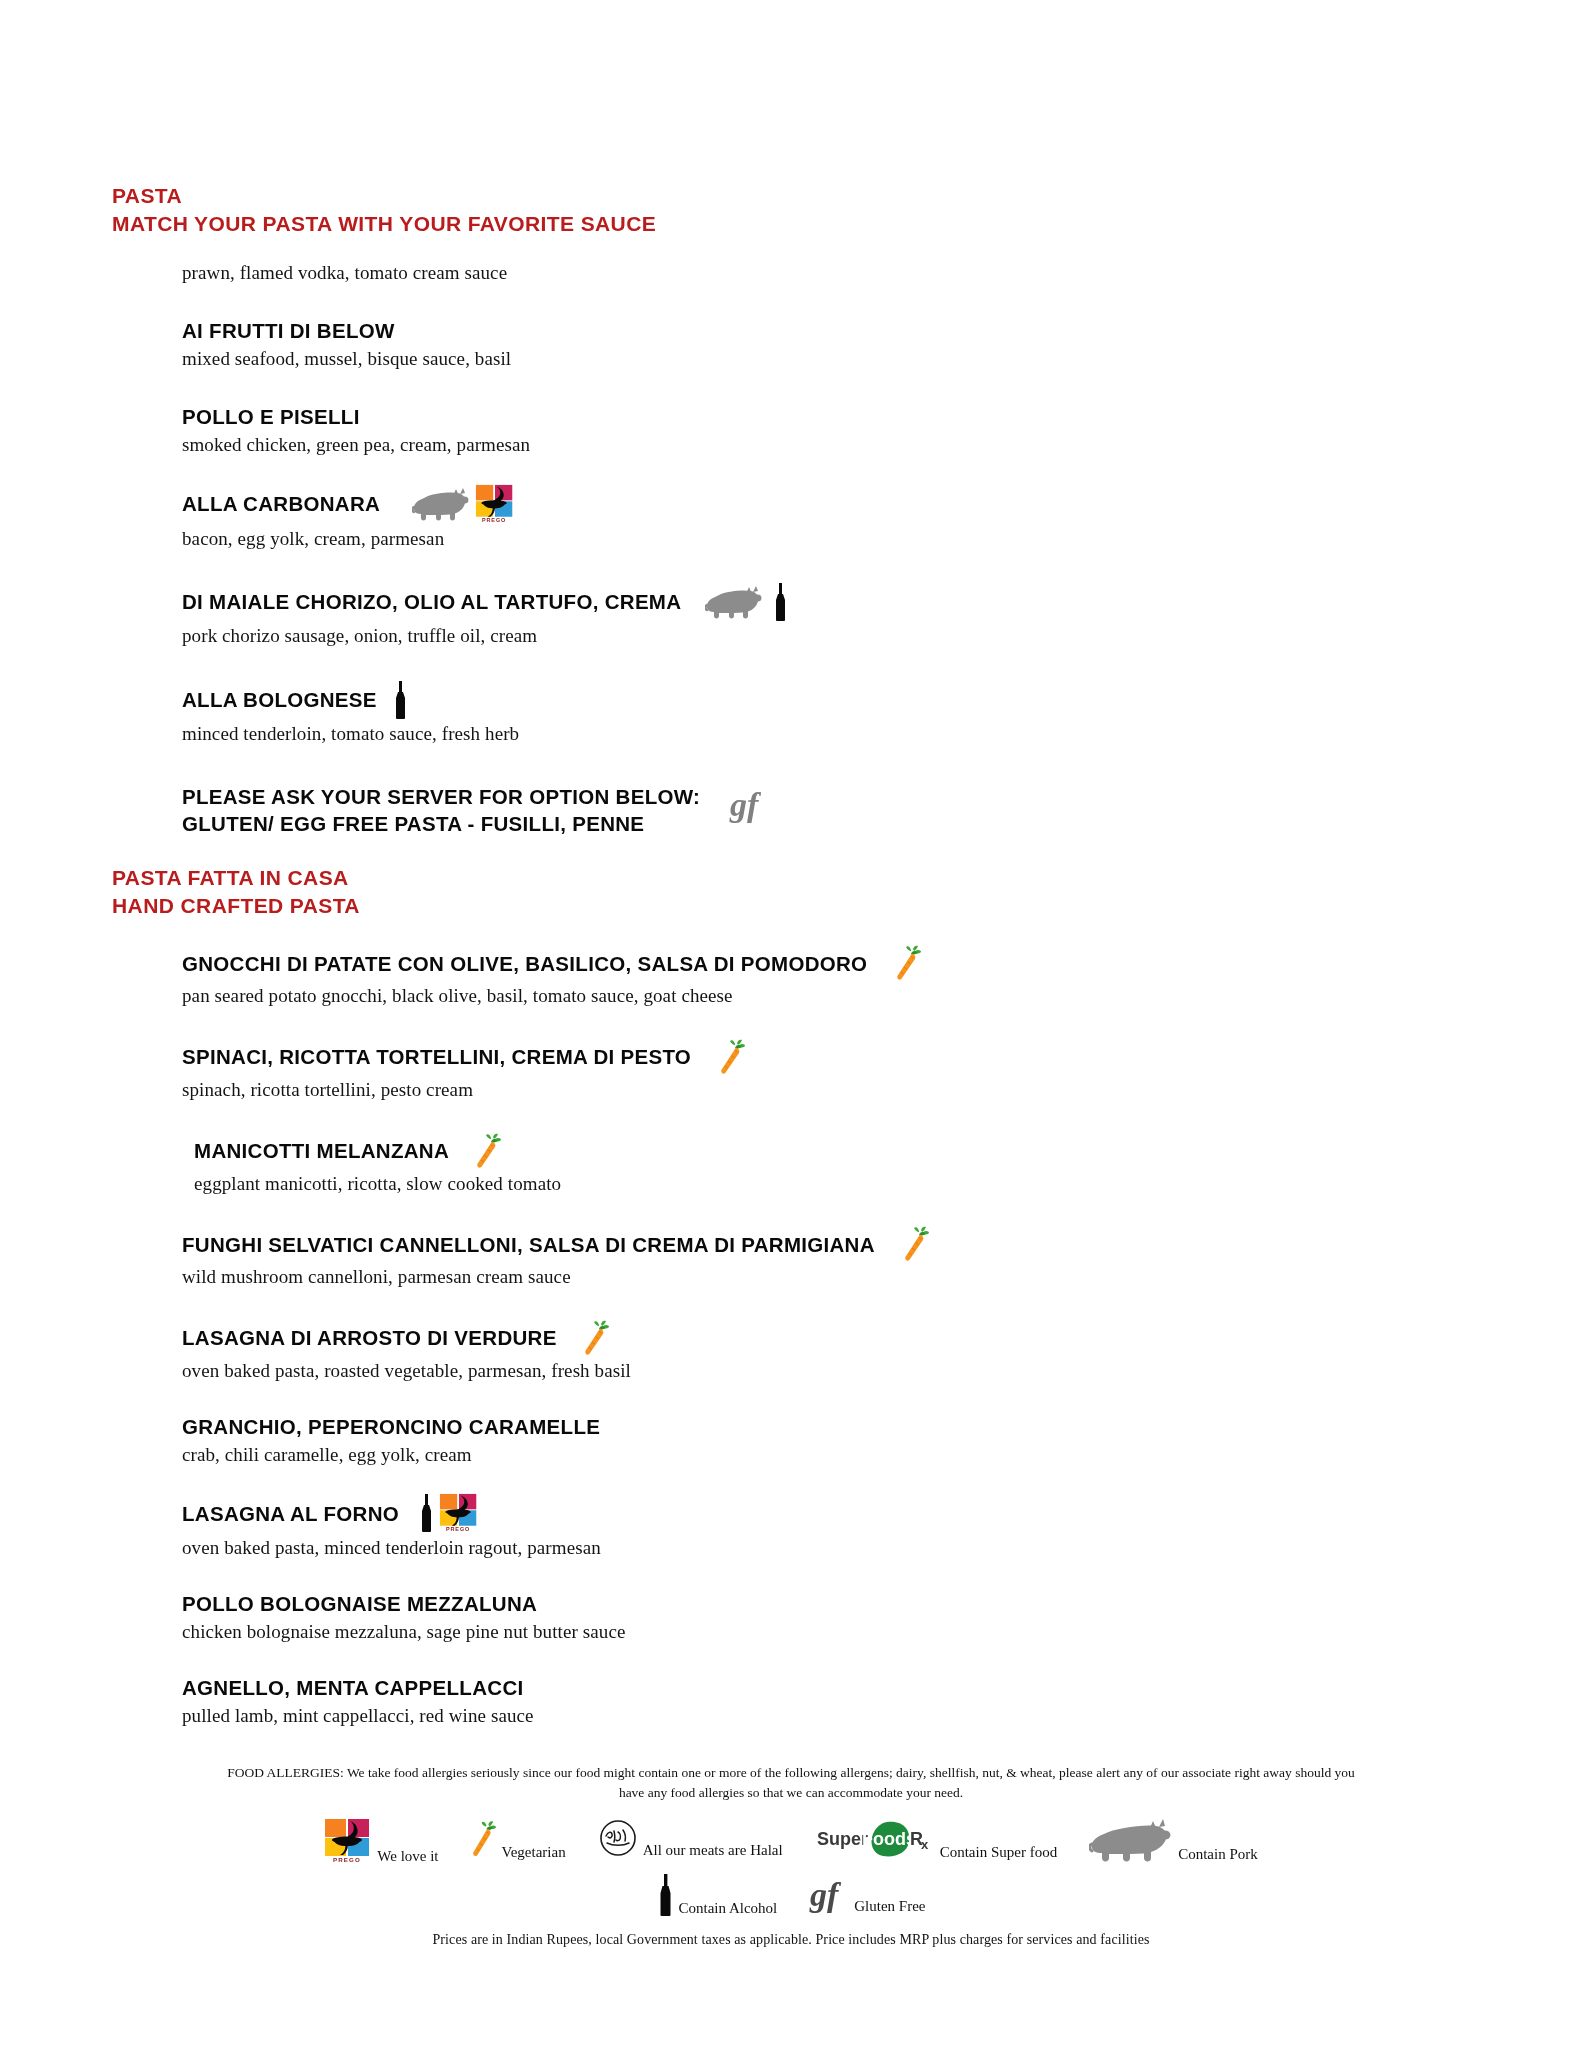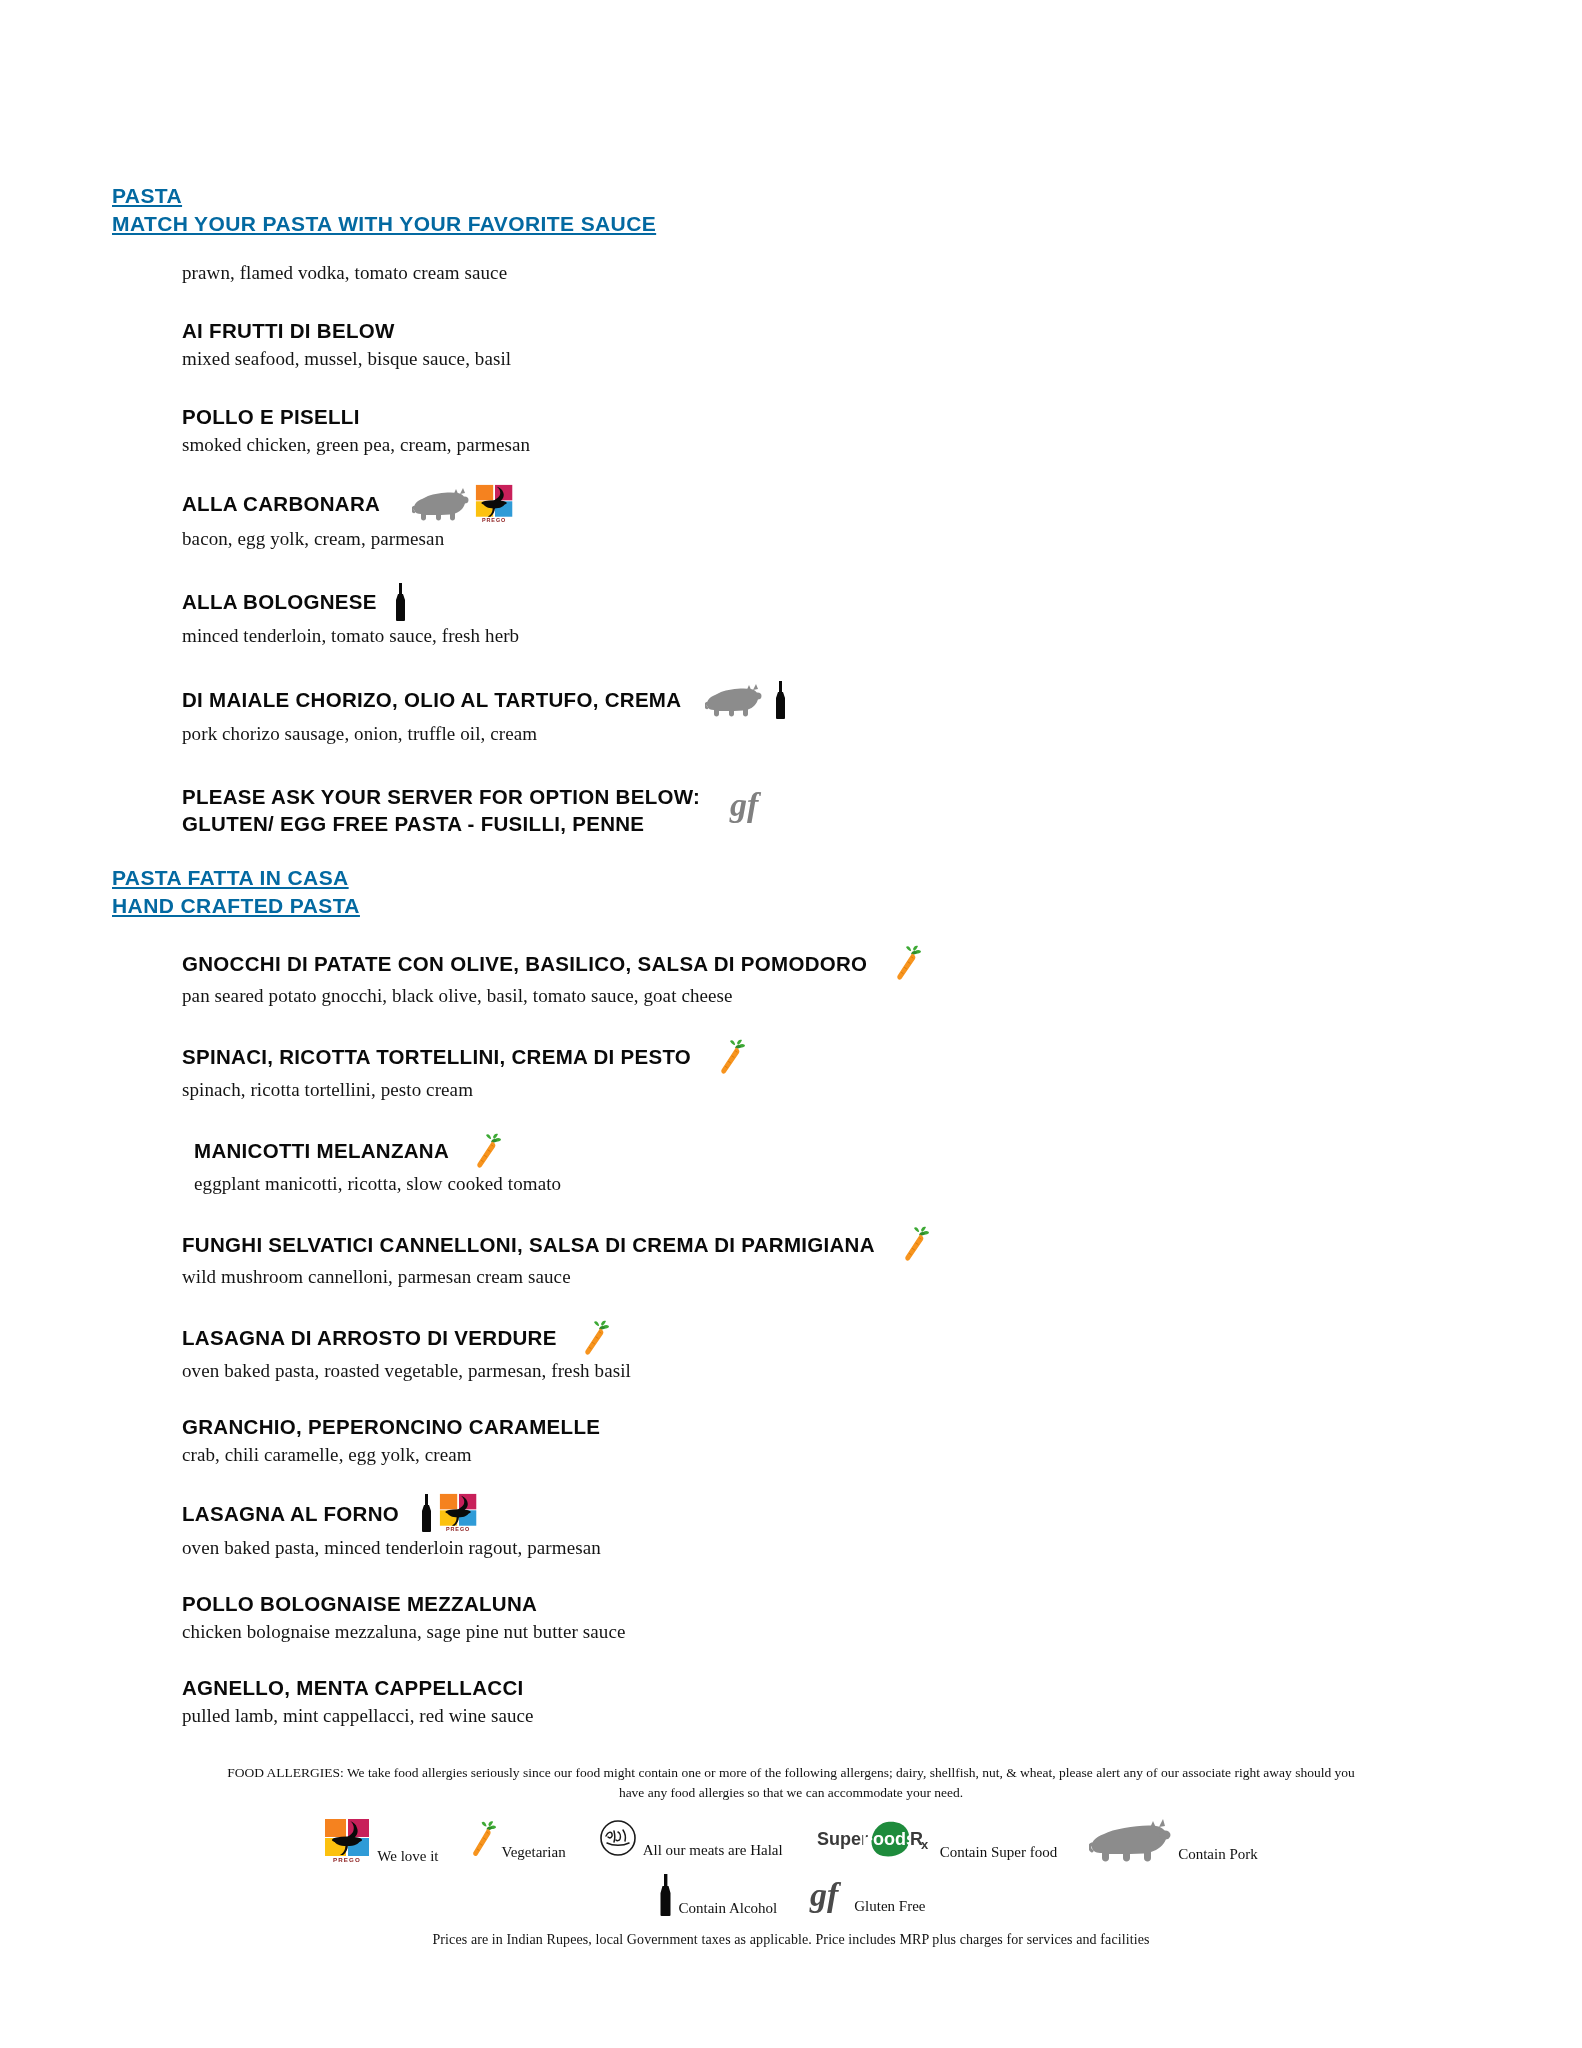--- a/index.html
+++ b/index.html
@@ -16,23 +16,22 @@
   .page { position: relative; width: 1582px; height: 2048px; padding: 0; }
 
   
   .section-head {
     margin-left: 112px;
     font-family: "Liberation Sans", sans-serif;
     font-weight: 700;
     font-size: 21px;
     letter-spacing: 0.4px;
     line-height: 1.32;
-    color: #0369a1;
+    color: #b91c1c;
     white-space: nowrap;
-    text-decoration: underline;
   }
 
   .section-block { margin-top: 0; }
 
   
   .items { margin-left: 182px; }
 
   .item { margin-bottom: 26px; }
 
   .item-title-row {
@@ -181,49 +180,49 @@
               <path d="M9 21 C10 25 14 27 21 27 C28 27 32 25 33 21 Z" fill="#0A0A0A"></path>
               <text x="21" y="42" font-family="Liberation Sans, sans-serif" font-size="6" font-weight="700" fill="#8a1a1a" text-anchor="middle" letter-spacing="1">PREGO</text>
             </svg>
           </span>
         </div>
         <div class="item-desc">bacon, egg yolk, cream, parmesan</div>
       </div>
 
       <div class="item" style="margin-top:32px;">
         <div class="item-title-row">
-          <span class="item-title">ALLA BOLOGNESE</span>
-          <span class="icon-pair" style="margin-left:6px;">
-            <svg class="icon ic-bottle" viewBox="0 0 15 38">
-                <rect x="6" y="0" width="3" height="11" fill="#0A0A0A"></rect>
-                <path d="M5 11 L10 11 L12 17 L12 37 A1 1 0 0 1 11 38 L4 38 A1 1 0 0 1 3 37 L3 17 Z" fill="#0A0A0A"></path>
-              </svg>
-          </span>
-        </div>
-        <div class="item-desc">minced tenderloin, tomato sauce, fresh herb</div>
-      </div>
-
-      <div class="item" style="margin-top:32px;">
-        <div class="item-title-row">
           <span class="item-title">DI MAIALE CHORIZO, OLIO AL TARTUFO, CREMA</span>
           <span class="icon-pair" style="margin-left:14px;gap:10px;">
             <svg class="icon ic-pig" viewBox="0 0 58 34">
               <path d="M47 9 L44 2 L41 9 Z" fill="#8C8C8C"></path>
               <path d="M53 6 L51 1 L48 7 Z" fill="#8C8C8C"></path>
               <path d="M10 12 C4 14 1 19 2 23 C3 26 6 27 9 27 L9 31 C9 32.5 10 33.5 11.5 33.5 C13 33.5 14 32.5 14 31 L14 28 L24 28 L24 31 C24 32.5 25 33.5 26.5 33.5 C28 33.5 29 32.5 29 31 L29 28 L38 27.5 L38 31 C38 32.5 39 33.5 40.5 33.5 C42 33.5 43 32.5 43 31 L43 26.5 C48 25 52 21 53 16 C54 11 51 7 46 6 C38 4.5 24 6 16 9 Z" fill="#8C8C8C"></path>
               <ellipse cx="52.5" cy="13" rx="4" ry="3.5" fill="#8C8C8C"></ellipse>
               <path d="M2 20 C0 21 0 24 2 25" stroke="#8C8C8C" stroke-width="2.5" fill="none" stroke-linecap="round"></path>
             </svg>
             <svg class="icon ic-bottle" viewBox="0 0 15 38">
                 <rect x="6" y="0" width="3" height="11" fill="#0A0A0A"></rect>
                 <path d="M5 11 L10 11 L12 17 L12 37 A1 1 0 0 1 11 38 L4 38 A1 1 0 0 1 3 37 L3 17 Z" fill="#0A0A0A"></path>
               </svg>
           </span>
         </div>
         <div class="item-desc">pork chorizo sausage, onion, truffle oil, cream</div>
+      </div>
+
+      <div class="item" style="margin-top:32px;">
+        <div class="item-title-row">
+          <span class="item-title">ALLA BOLOGNESE</span>
+          <span class="icon-pair" style="margin-left:6px;">
+            <svg class="icon ic-bottle" viewBox="0 0 15 38">
+                <rect x="6" y="0" width="3" height="11" fill="#0A0A0A"></rect>
+                <path d="M5 11 L10 11 L12 17 L12 37 A1 1 0 0 1 11 38 L4 38 A1 1 0 0 1 3 37 L3 17 Z" fill="#0A0A0A"></path>
+              </svg>
+          </span>
+        </div>
+        <div class="item-desc">minced tenderloin, tomato sauce, fresh herb</div>
       </div>
 
       <div class="item note-lines" style="margin-top:36px;">
         <div class="item-title-row" style="align-items:flex-start;">
           <div>
             <div class="item-title">PLEASE ASK YOUR SERVER FOR OPTION BELOW:</div>
             <div class="item-title">GLUTEN/ EGG FREE PASTA - FUSILLI, PENNE</div>
           </div>
           <span class="icon-pair" style="margin-left:18px;margin-top:2px;">
             <svg class="icon ic-gf" viewBox="0 0 42 40">

